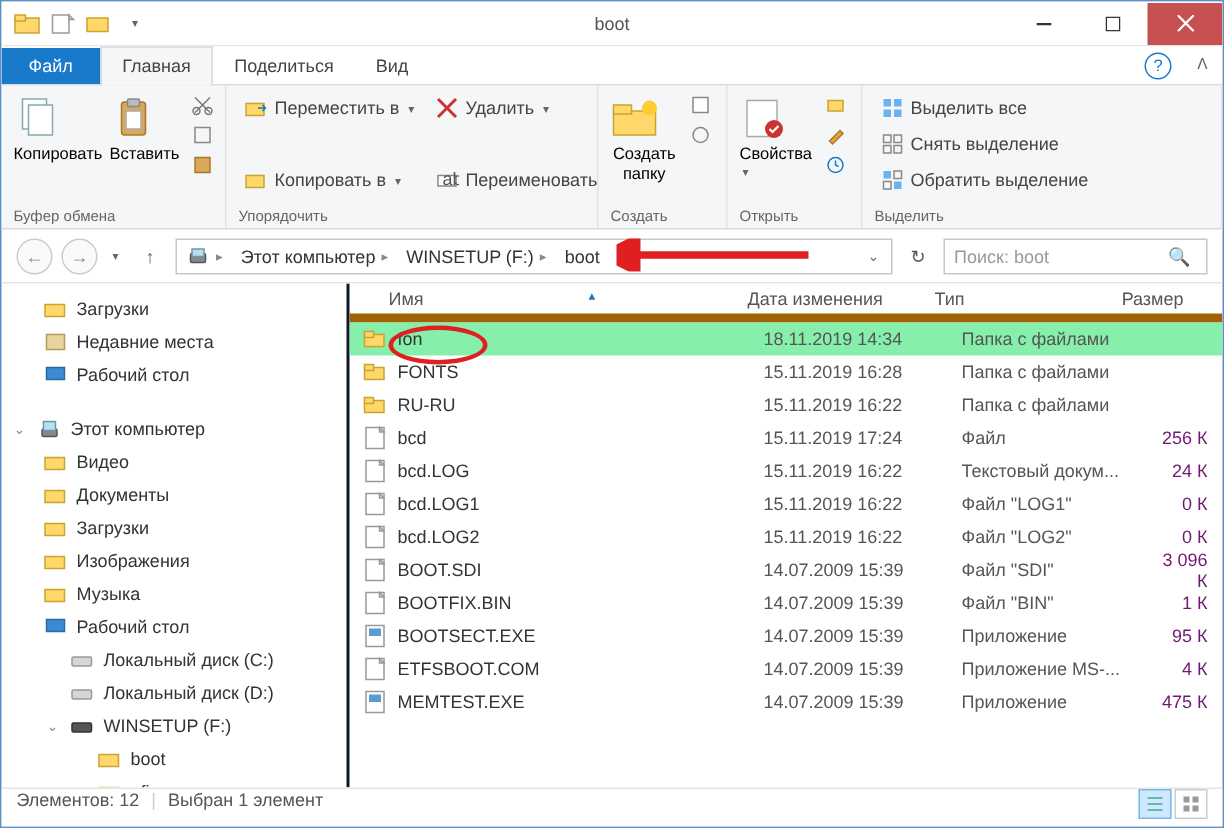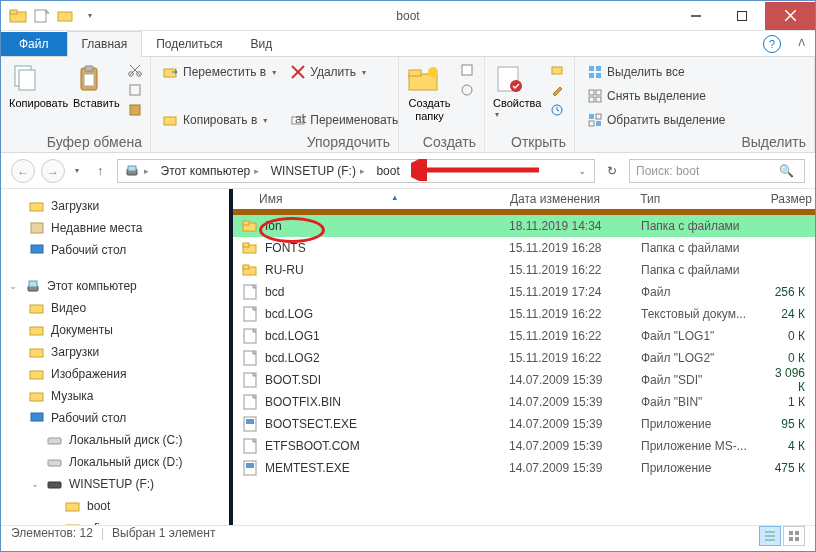--- a/index.html
+++ b/index.html
@@ -19,21 +19,21 @@
 .tab { padding: 5px 14px; color: #444; cursor: default; }
 .tab.file { background: #1979ca; color: #fff; padding: 5px 18px; }
 .tab.active { background: #f5f6f7; border: 1px solid #dadada; border-bottom: none; padding: 5px 14px 6px; margin-bottom: -1px; }
 .help-icon { position: absolute; right: 34px; top: 4px; width: 18px; height: 18px; border: 1px solid #1979ca; border-radius: 50%; color: #1979ca; font-size: 11px; display: flex; align-items: center; justify-content: center; }
 .collapse-icon { position: absolute; right: 10px; top: 6px; color: #666; font-size: 10px; }
 
 
 .ribbon { height: 96px; background: #f5f6f7; border-bottom: 1px solid #dadada; display: flex; }
 .ribbon-group { border-right: 1px solid #e3e3e3; padding: 4px 8px 2px; display: flex; flex-direction: column; }
 .group-content { flex: 1; display: flex; align-items: flex-start; gap: 6px; }
-.group-label { text-align: right; color: #666; font-size: 14px; padding-top: 2px; }
+.group-label { text-align: left; color: #666; font-size: 10px; padding-top: 2px; }
 .big-btn { display: flex; flex-direction: column; align-items: flex-start; width: 58px; padding-top: 2px; }
 .big-btn .bicon { width: 32px; height: 32px; display: flex; align-items: center; justify-content: center; }
 .big-btn .label { font-size: 11px; text-align: center; margin-top: 2px; line-height: 1.2; }
 .split-col { display: flex; flex-direction: column; gap: 2px; justify-content: space-between; height: 70px; }
 .small-btn { height: 22px; display: flex; align-items: center; gap: 4px; padding: 0 4px; font-size: 12px; color: #444; white-space: nowrap; }
 .small-btn .sicon { width: 16px; height: 16px; display: flex; align-items: center; justify-content: center; }
 .tiny-col { display: flex; flex-direction: column; gap: 2px; }
 .tiny-icon { width: 18px; height: 18px; display: flex; align-items: center; justify-content: center; }
 .drop-arrow { font-size: 8px; color: #666; margin-left: 2px; }
 
@@ -44,45 +44,45 @@
 .nav-up { width: 22px; height: 22px; display: flex; align-items: center; justify-content: center; color: #555; }
 .address { flex: 1; border: 1px solid #c7c7c7; height: 24px; display: flex; align-items: center; padding: 0 2px; background: #fff; position: relative; }
 .crumb { display: flex; align-items: center; padding: 0 4px; color: #333; }
 .crumb .sep { color: #888; padding: 0 4px; font-size: 9px; }
 .refresh { width: 22px; height: 22px; display: flex; align-items: center; justify-content: center; color: #555; }
 .search { width: 176px; border: 1px solid #c7c7c7; height: 24px; display: flex; align-items: center; padding: 0 6px; color: #999; background: #fff; }
 .search .sicon { margin-right: 4px; color: #777; }
 
 
 .body { display: flex; height: 336px; }
-.sidebar { width: 232px; border-right: 4px solid #0f172a; overflow: hidden; padding: 6px 0 0 6px; }
+.sidebar { width: 232px; border-right: 2px solid #0f172a; overflow: hidden; padding: 6px 0 0 6px; }
 .tree-item { height: 22px; display: flex; align-items: center; gap: 6px; color: #333; }
 .tree-item .exp { width: 12px; text-align: center; color: #888; font-size: 9px; }
 .tree-item.indent1 { padding-left: 22px; }
 .tree-item.indent2 { padding-left: 40px; }
 .tree-spacer { height: 14px; }
 .ticon { width: 16px; height: 16px; display: flex; align-items: center; justify-content: center; }
 
 .filelist { flex: 1; overflow: hidden; }
 .columns { height: 26px; display: flex; align-items: center; border-bottom: 6px solid #a16207; color: #555; }
 .col { padding-left: 10px; }
 .col.name { width: 270px; padding-left: 26px; }
 .col.date { width: 132px; }
 .col.type { width: 132px; }
-.col.size { flex: 1; text-align: right; padding-right: 3px; }
+.col.size { flex: 1; text-align: right; padding-right: 26px; }
 .sort-arrow { position: absolute; margin-left: 110px; color: #1979ca; font-size: 9px; }
 
 .rows { }
 .row { height: 22px; display: flex; align-items: center; color: #333; padding-left: 8px; }
 .row.selected { background: #86efac; }
 .row .ricon { width: 18px; height: 18px; margin-right: 6px; display: flex; align-items: center; justify-content: center; }
 .row .name { width: 244px; white-space: nowrap; overflow: hidden; }
 .row .date { width: 132px; color: #555; }
 .row .type { width: 132px; color: #555; white-space: nowrap; overflow: hidden; }
-.row .size { flex: 1; text-align: right; padding-right: 10px; color: #14532d; }
+.row .size { flex: 1; text-align: right; padding-right: 10px; color: #701a75; }
 
 
 .statusbar { position: absolute; bottom: 0; left: 0; right: 0; height: 26px; border-top: 1px solid #e5e5e5; display: flex; align-items: flex-start; padding: 0 10px; color: #555; background: #fff; }
 .status-r { margin-left: auto; display: flex; gap: 2px; }
 .view-toggle { width: 22px; height: 20px; border: 1px solid #ccc; display: flex; align-items: center; justify-content: center; font-size: 10px; color: #666; }
 .view-toggle.active { background: #cde8ff; border-color: #7ab8e8; }
 
 
 .red-arrow { position: absolute; left: 410px; top: 158px; pointer-events: none; }
 .red-ellipse { position: absolute; left: 258px; top: 216px; width: 66px; height: 26px; border: 3px solid #e02020; border-radius: 50%; pointer-events: none; }

